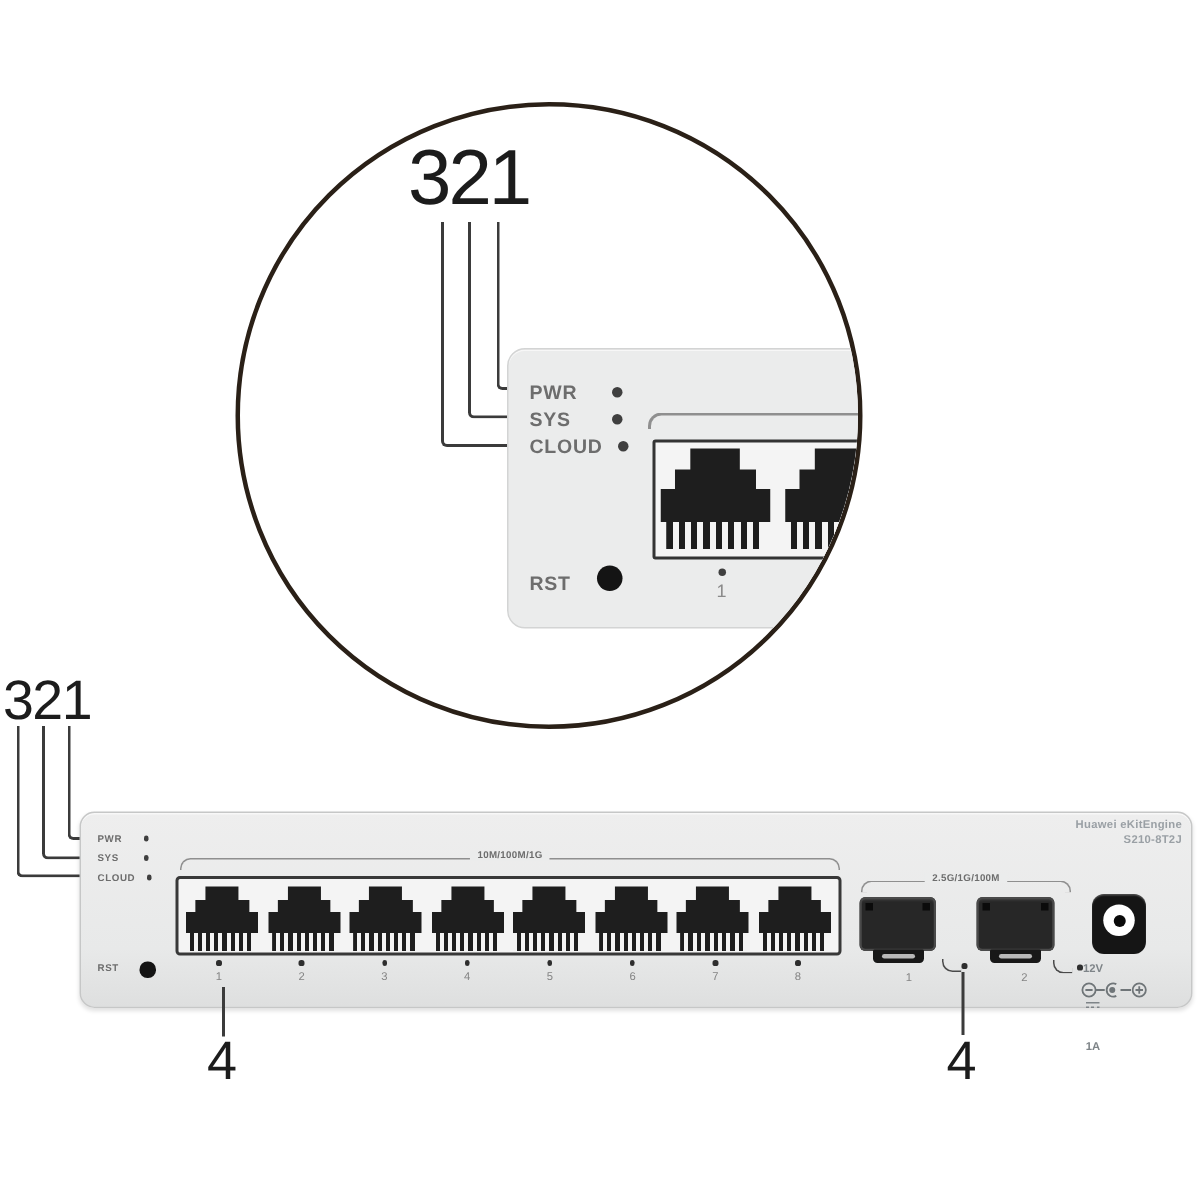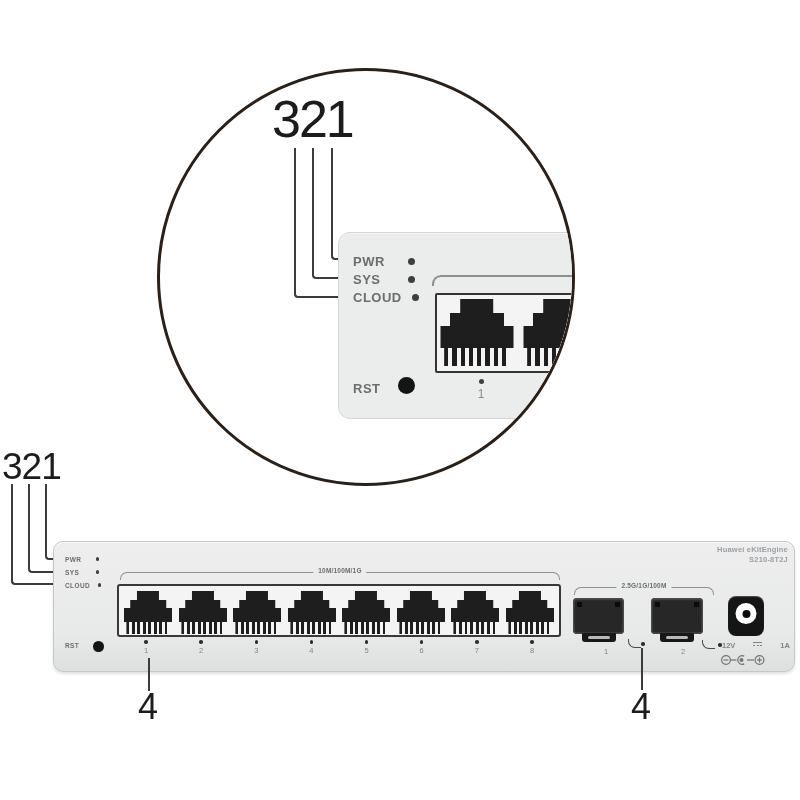--- a/index.html
+++ b/index.html
@@ -90,21 +90,21 @@
         border-bottom:1.6px solid #4a4a4a;border-bottom-left-radius:7px;}
   .up-num{position:absolute;width:14px;text-align:center;font-size:7.5px;color:#848484;}
 
   .dc-jack{position:absolute;left:674px;top:54px;width:36px;height:40px;background:#151515;
            border-radius:8px;box-shadow:inset 0 1px 1px rgba(255,255,255,.25);}
   .dc-jack .ring{position:absolute;left:50%;top:7px;transform:translateX(-50%);
                  width:21px;height:21px;border-radius:50%;background:#fff;}
   .dc-jack .pin{position:absolute;left:50%;top:50%;transform:translate(-50%,-50%);
                 width:8px;height:8px;border-radius:50%;background:#0a0a0a;}
   .power-line{position:absolute;left:668px;top:99px;display:flex;align-items:center;gap:18px;
-              font-size:7.5px;font-weight:700;color:#7e8488;white-space:nowrap;}
+              font-size:7.5px;font-weight:700;color:#7e8488;white-space:nowrap;flex-direction:column;}
   .dc-sym{display:inline-block;width:9px;height:6px;border-top:1.2px solid #7e8488;position:relative;}
   .dc-sym:after{content:"";position:absolute;left:0;top:2.2px;width:9px;height:1.2px;
                 background:repeating-linear-gradient(90deg,#7e8488 0 2px,transparent 2px 3.6px);}
 
   .big4{font-size:36px;line-height:1;color:#1c1c1c;text-align:center;}
 </style>
 </head>
 <body>
 
 <div class="stage">

